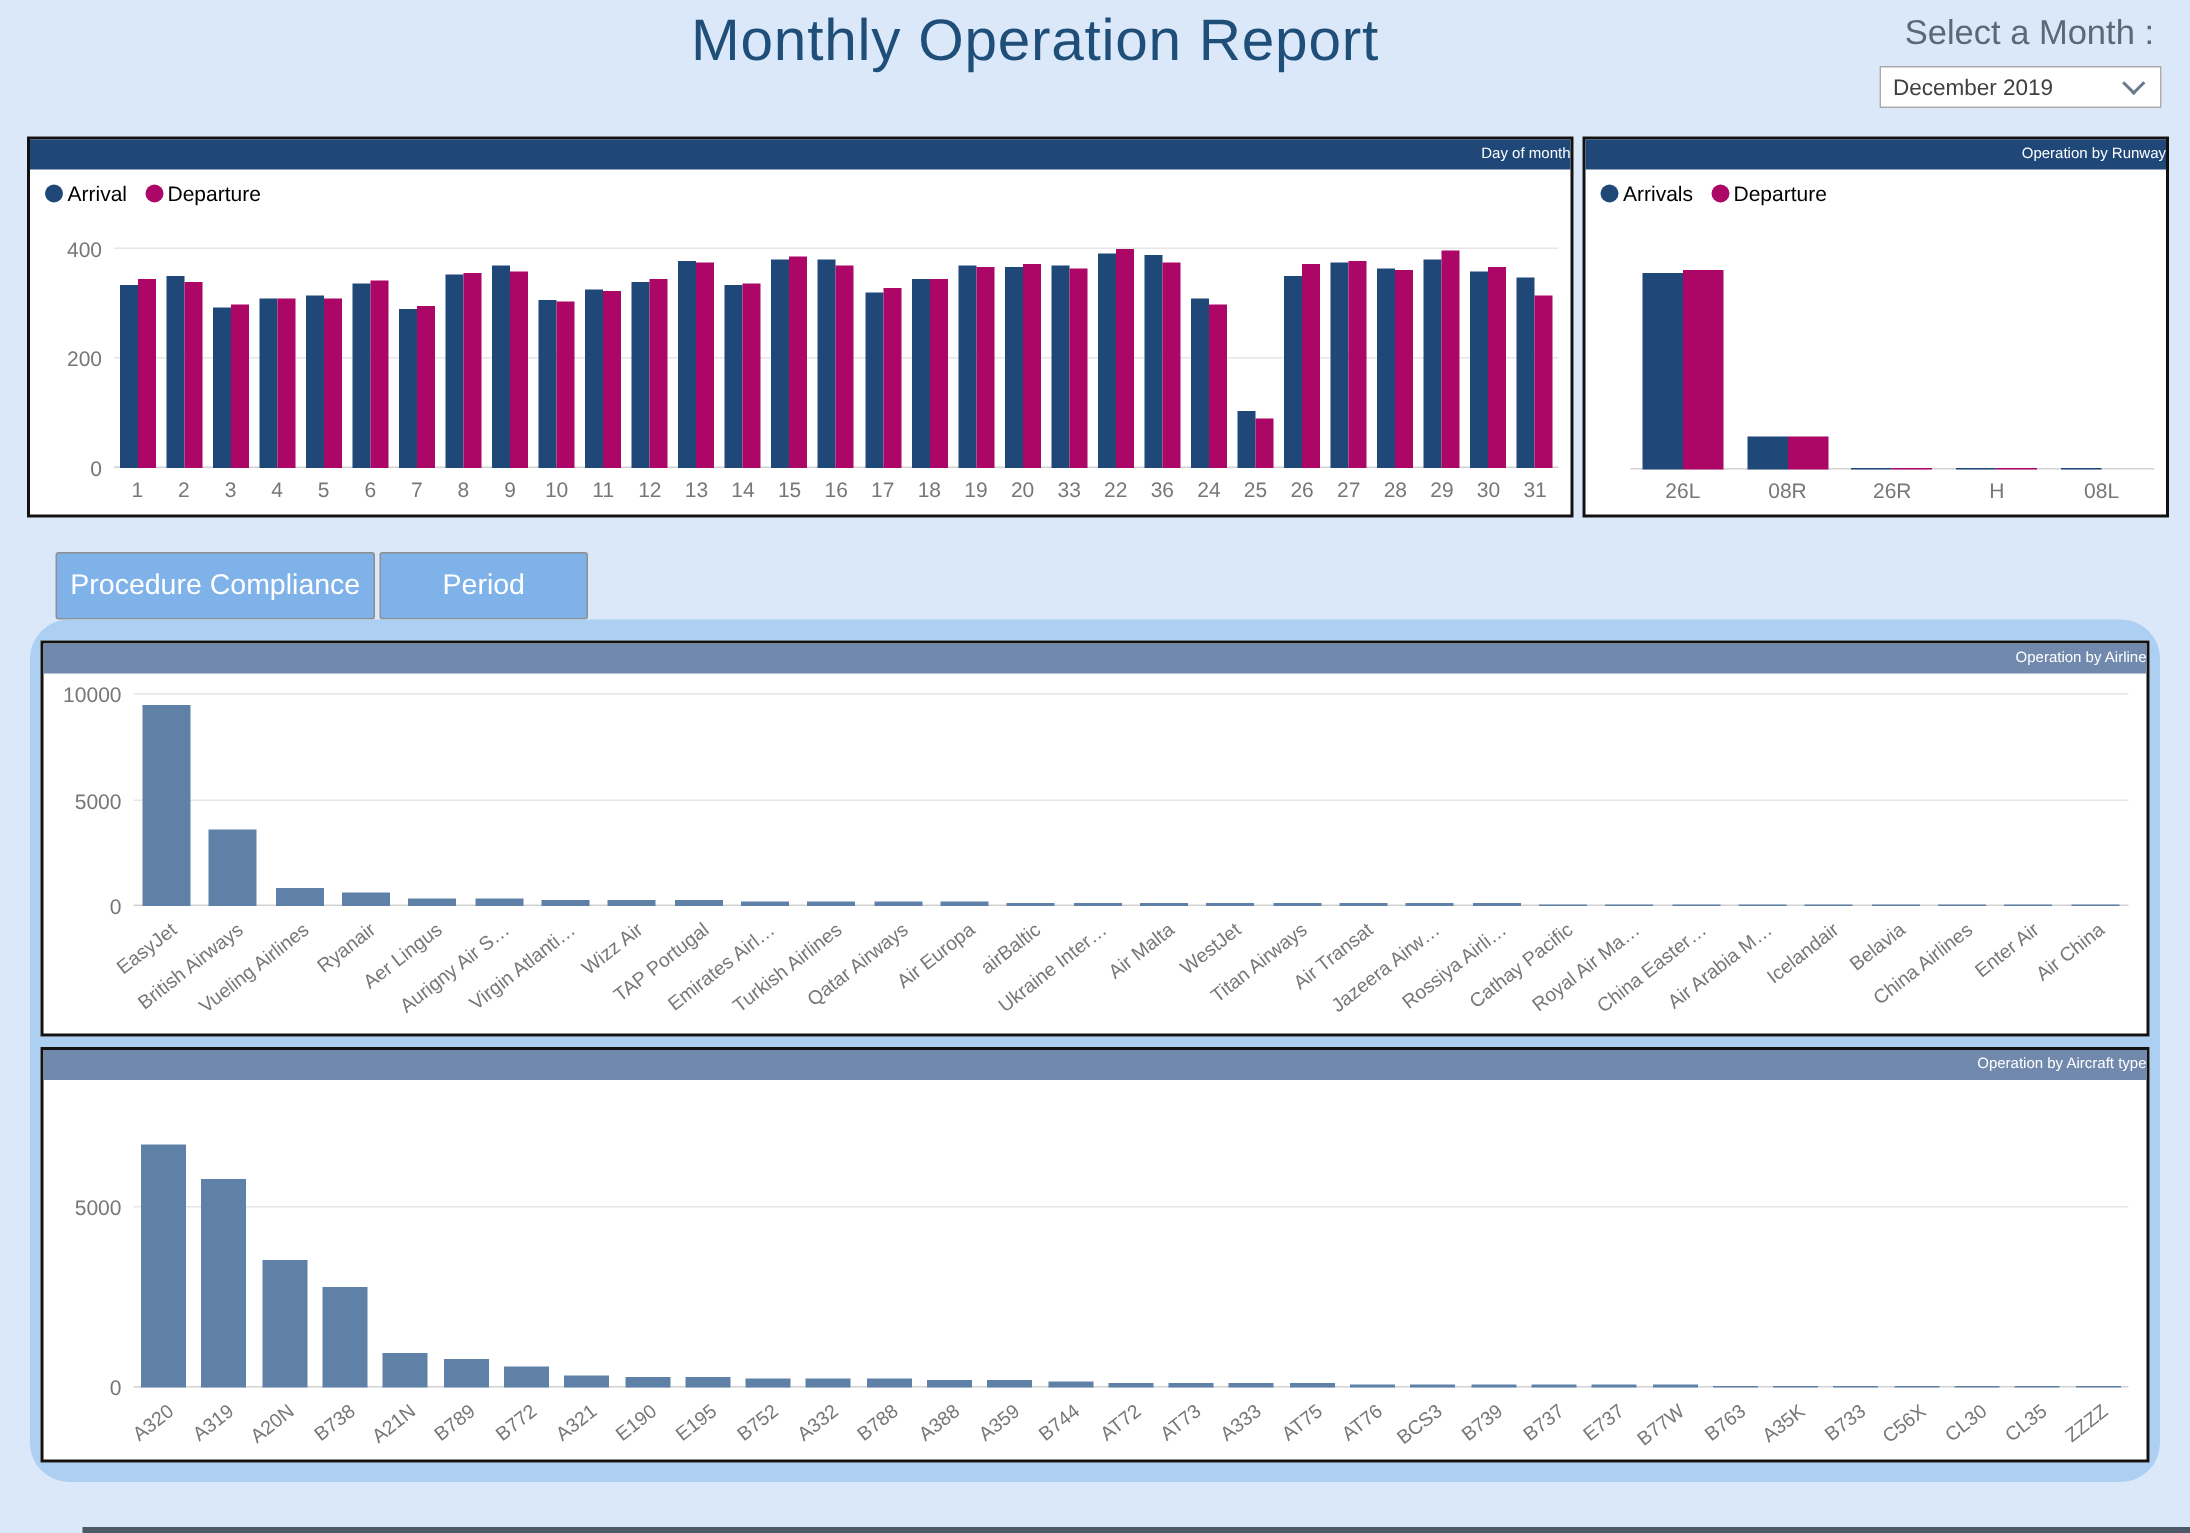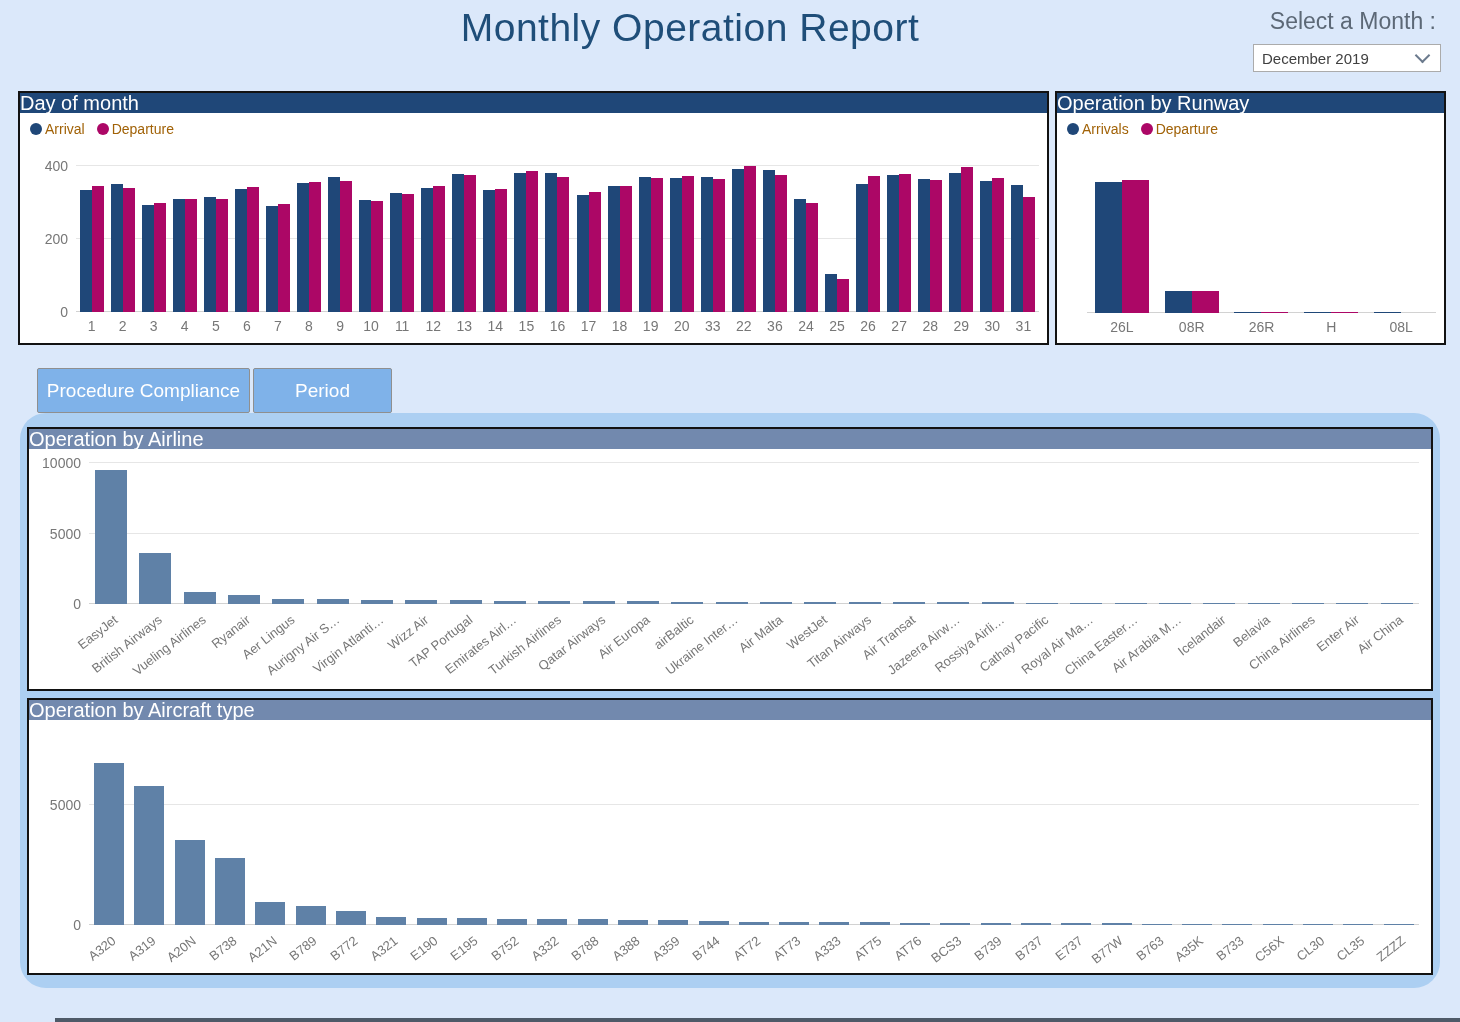--- a/index.html
+++ b/index.html
@@ -15,26 +15,26 @@
                 justify-content:space-between;padding:0 12px 0 8px;font-size:15px;color:#404040;cursor:pointer;}
   .chevron{width:9px;height:9px;border-right:2px solid #6B7A8D;border-bottom:2px solid #6B7A8D;
            transform:rotate(45deg);margin-top:-5px;}
 
   
   .chart-panel{position:absolute;background:#fff;border:2px solid #121212;box-sizing:border-box;}
   #panel-day{left:18px;top:91px;width:1031px;height:254px;}
   #panel-runway{left:1055px;top:91px;width:391px;height:254px;}
   #panel-airline{left:27px;top:427px;width:1406px;height:264px;}
   #panel-aircraft{left:27px;top:698px;width:1406px;height:277px;}
-  .panel-title{height:20px;line-height:20px;text-align:left;color:#fff;font-size:20px;}
+  .panel-title{height:20px;line-height:20px;text-align:right;color:#fff;font-size:10px;}
   #panel-day .panel-title,#panel-runway .panel-title{background:#1F4778;}
   #panel-airline .panel-title,#panel-aircraft .panel-title{background:#7289AE;}
 
   .legend{position:absolute;top:28px;left:10px;display:flex;gap:12px;align-items:center;
-          font-size:14px;color:#a16207;}
+          font-size:14px;color:#000000;}
   .legend-item{display:flex;align-items:center;gap:3px;}
   .legend-dot{width:12px;height:12px;border-radius:50%;display:inline-block;}
 
   .chart-area{position:absolute;display:flex;}
   #panel-day .chart-area{left:8px;right:8px;top:69px;height:150px;}
   #panel-runway .chart-area{left:8px;right:8px;top:85px;height:135px;}
   #panel-airline .chart-area{left:8px;right:12px;top:32px;height:143px;}
   #panel-aircraft .chart-area{left:8px;right:12px;top:35px;height:190px;}
 
   #panel-day .yaxis{flex:0 0 48px;}

